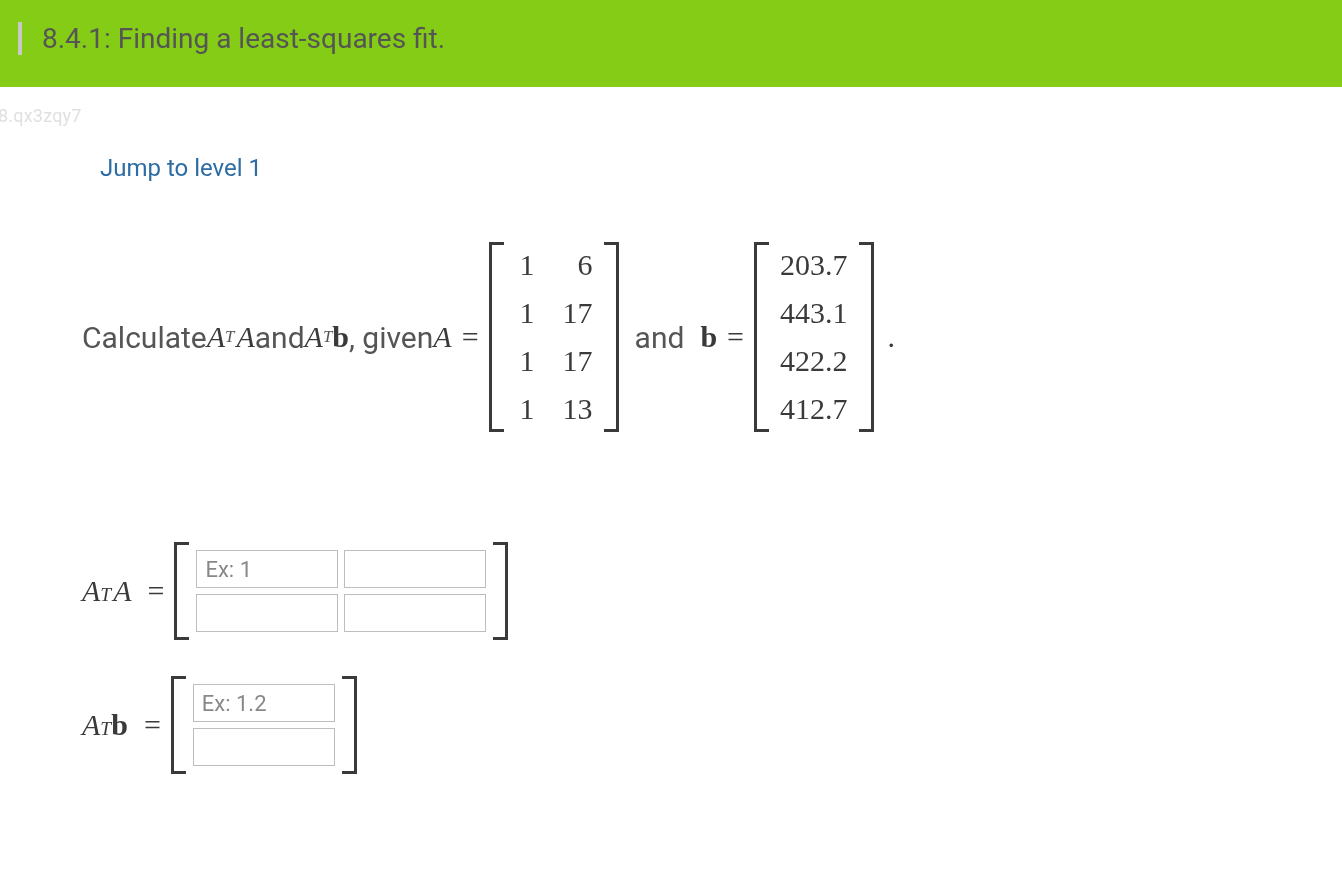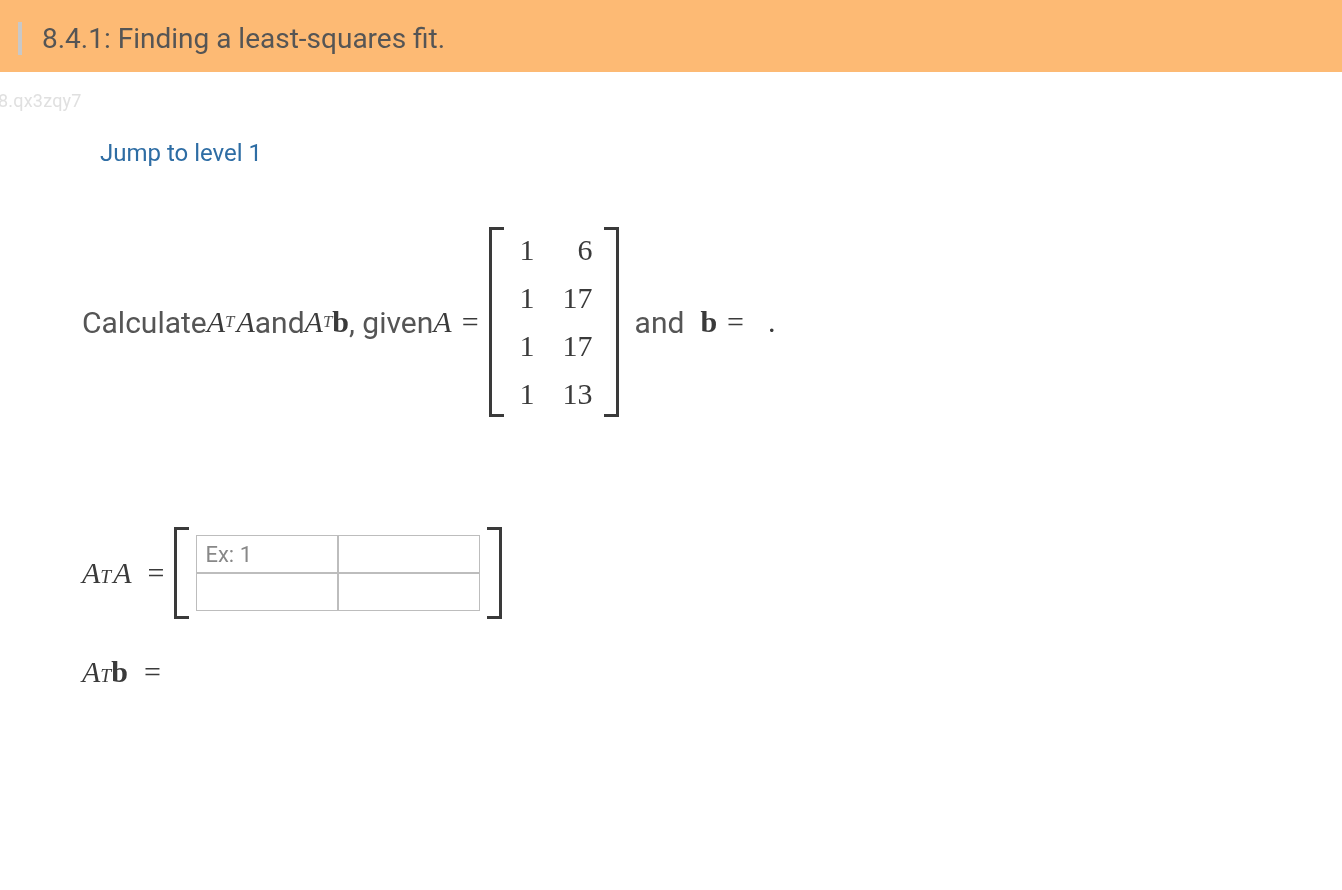--- a/index.html
+++ b/index.html
@@ -4,22 +4,22 @@
 <style>
   * { box-sizing: border-box; }
   html, body {
     margin: 0;
     padding: 0;
     font-family: -apple-system, BlinkMacSystemFont, "Segoe UI", Roboto, "Helvetica Neue", Arial, sans-serif;
     background: #ffffff;
     color: #4a4a4a;
   }
   .header-bar {
-    background: #fdba74;
-    padding: 22px 18px 17px 18px;
+    background: #84cc16;
+    padding: 22px 18px 32px 18px;
     border-left: 0;
   }
   .header-inner {
     border-left: 4px solid #c8c8c8;
     padding-left: 20px;
     font-size: 28px;
     color: #555;
     font-weight: 400;
   }
   .watermark {
@@ -111,20 +111,21 @@
     font-size: 30px;
     color:#3a3a3a;
     margin-right: 6px;
     display: inline-flex;
     align-items: baseline;
   }
 
   .input-matrix-body {
     display: grid;
     padding: 8px 8px;
+    gap: 6px;
   }
   .input-matrix-body.two-by-two { grid-template-columns: auto auto; }
   .input-matrix-body.one-col { grid-template-columns: auto; }
   .mat-input {
     width: 142px;
     height: 38px;
     border: 1px solid #bdbdbd;
     font-size: 22px;
     padding: 4px 8px;
     font-family: -apple-system, BlinkMacSystemFont, "Segoe UI", Roboto, Arial, sans-serif;
@@ -177,20 +178,30 @@
         <span class="cell">13</span>
       </span>
       <span class="bracket right"></span>
     </span>
 
     <span class="txt" style="padding:0 16px"> and </span>
 
     <span class="bold-b">b</span>
     <span class="eq">=</span>
 
+    <span class="matrix">
+      <span class="bracket left"></span>
+      <span class="matrix-body one-col">
+        <span class="cell">203.7</span>
+        <span class="cell">443.1</span>
+        <span class="cell">422.2</span>
+        <span class="cell">412.7</span>
+      </span>
+      <span class="bracket right"></span>
+    </span>
 
     <span class="period">.</span>
   </div>
 
   
   <div class="answer-row">
     <span class="answer-label">
       <span class="math-it">A</span>
         <span class="sup">T</span>
       <span class="math-it" style="padding-left:2px">A</span>
@@ -211,15 +222,23 @@
 
   
   <div class="answer-row">
     <span class="answer-label">
       <span class="math-it">A</span>
         <span class="sup">T</span>
       <span class="bold-b">b</span>
     </span>
     <span class="eq">=</span>
 
+    <span class="matrix">
+      <span class="bracket left"></span>
+      <span class="input-matrix-body one-col">
+        <input class="mat-input" type="text" placeholder="Ex: 1.2" style="">
+        <input class="mat-input" type="text" placeholder="" style="">
+      </span>
+      <span class="bracket right"></span>
+    </span>
   </div>
 
 </div>
 
 </body></html>

